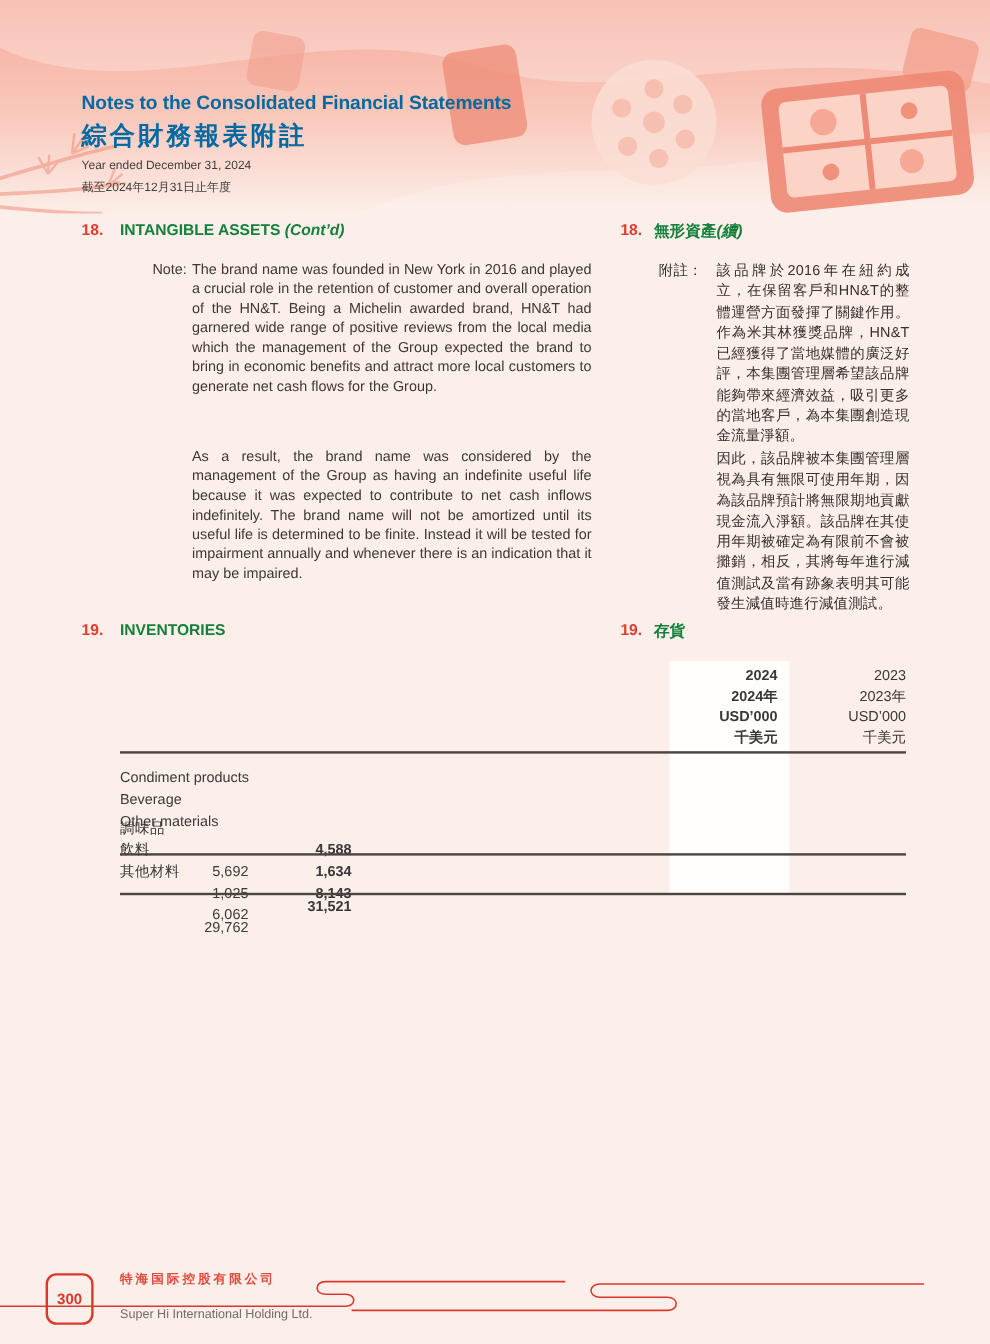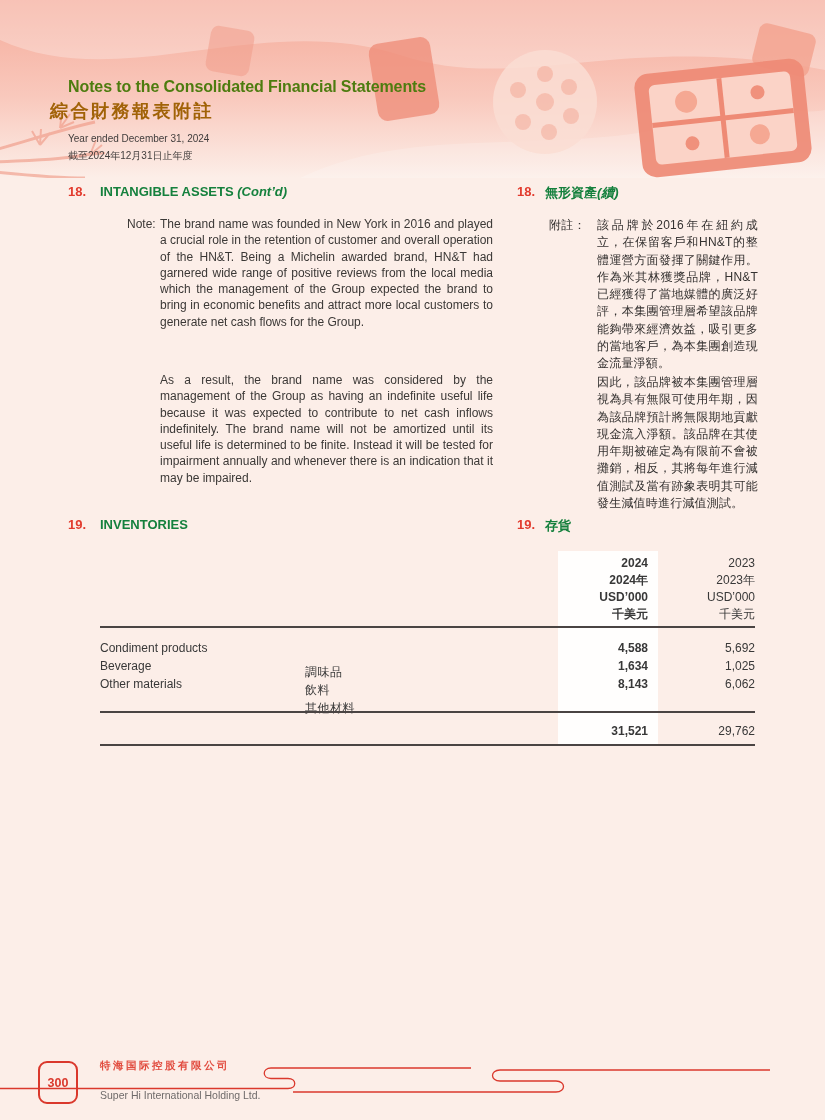--- a/index.html
+++ b/index.html
@@ -10,41 +10,41 @@
     background:#fceee8;
     font-family:"Liberation Sans","DejaVu Sans",sans-serif;
     color:#383838;
     overflow:hidden;
   }
   .abs { position:absolute; }
   .jt { text-align:justify; }
 
   
   .header-band { left:0; top:0; width:825px; height:178px; }
-  .title-en { left:68px; top:78px; font-size:16px; font-weight:bold; letter-spacing:-0.1px; color:#4d7c0f; }
-  .title-zh { left:50px; top:99px; font-size:18px; font-weight:bold; letter-spacing:2.5px; color:#a16207; }
+  .title-en { left:68px; top:78px; font-size:16px; font-weight:bold; letter-spacing:-0.1px; color:#0369a1; }
+  .title-zh { left:68px; top:99px; font-size:21px; font-weight:bold; letter-spacing:2.5px; color:#0369a1; }
   .period-en { left:68px; top:133px; font-size:10px; color:#413d3c; }
   .period-zh { left:68px; top:149px; font-size:10px; color:#413d3c; }
 
   
   .sec-num { font-size:13px; font-weight:bold; color:#e23b2e; }
   .sec-head { font-size:13px; font-weight:bold; color:#15803d; }
   .sec-head .cont { font-style:italic; }
 
   
   .body-en { font-size:12px; line-height:16.3px; color:#3b3836; }
   .body-zh { font-size:12px; line-height:17.3px; color:#343130; letter-spacing:0.2px; }
 
   
   .band { left:558px; top:551px; width:100px; height:193px; background:#fffefd; }
   .thead { font-size:12px; line-height:17px; }
   .thead.b { font-weight:bold; }
   .rule { left:100px; width:655px; height:2px; background:#4a4443; }
   .tbl { left:100px; width:655px; }
-  .trow { display:flex; height:18px; line-height:18px; font-size:12px; }
+  .trow { display:flex; height:18px; line-height:18px; font-size:12px;flex-direction:column; }
   .c-en { width:205px; }
   .c-zh { width:150px; letter-spacing:0.5px;margin-top:24px; }
   .c-v1 { width:193px; text-align:right; font-weight:bold; }
   .c-v2 { width:107px; text-align:right; }
 
   
   .page-badge {
     left:38px; top:1061px; width:40px; height:43px;
     border:2px solid #da382c; border-radius:9px;
     display:flex; align-items:center; justify-content:center;

